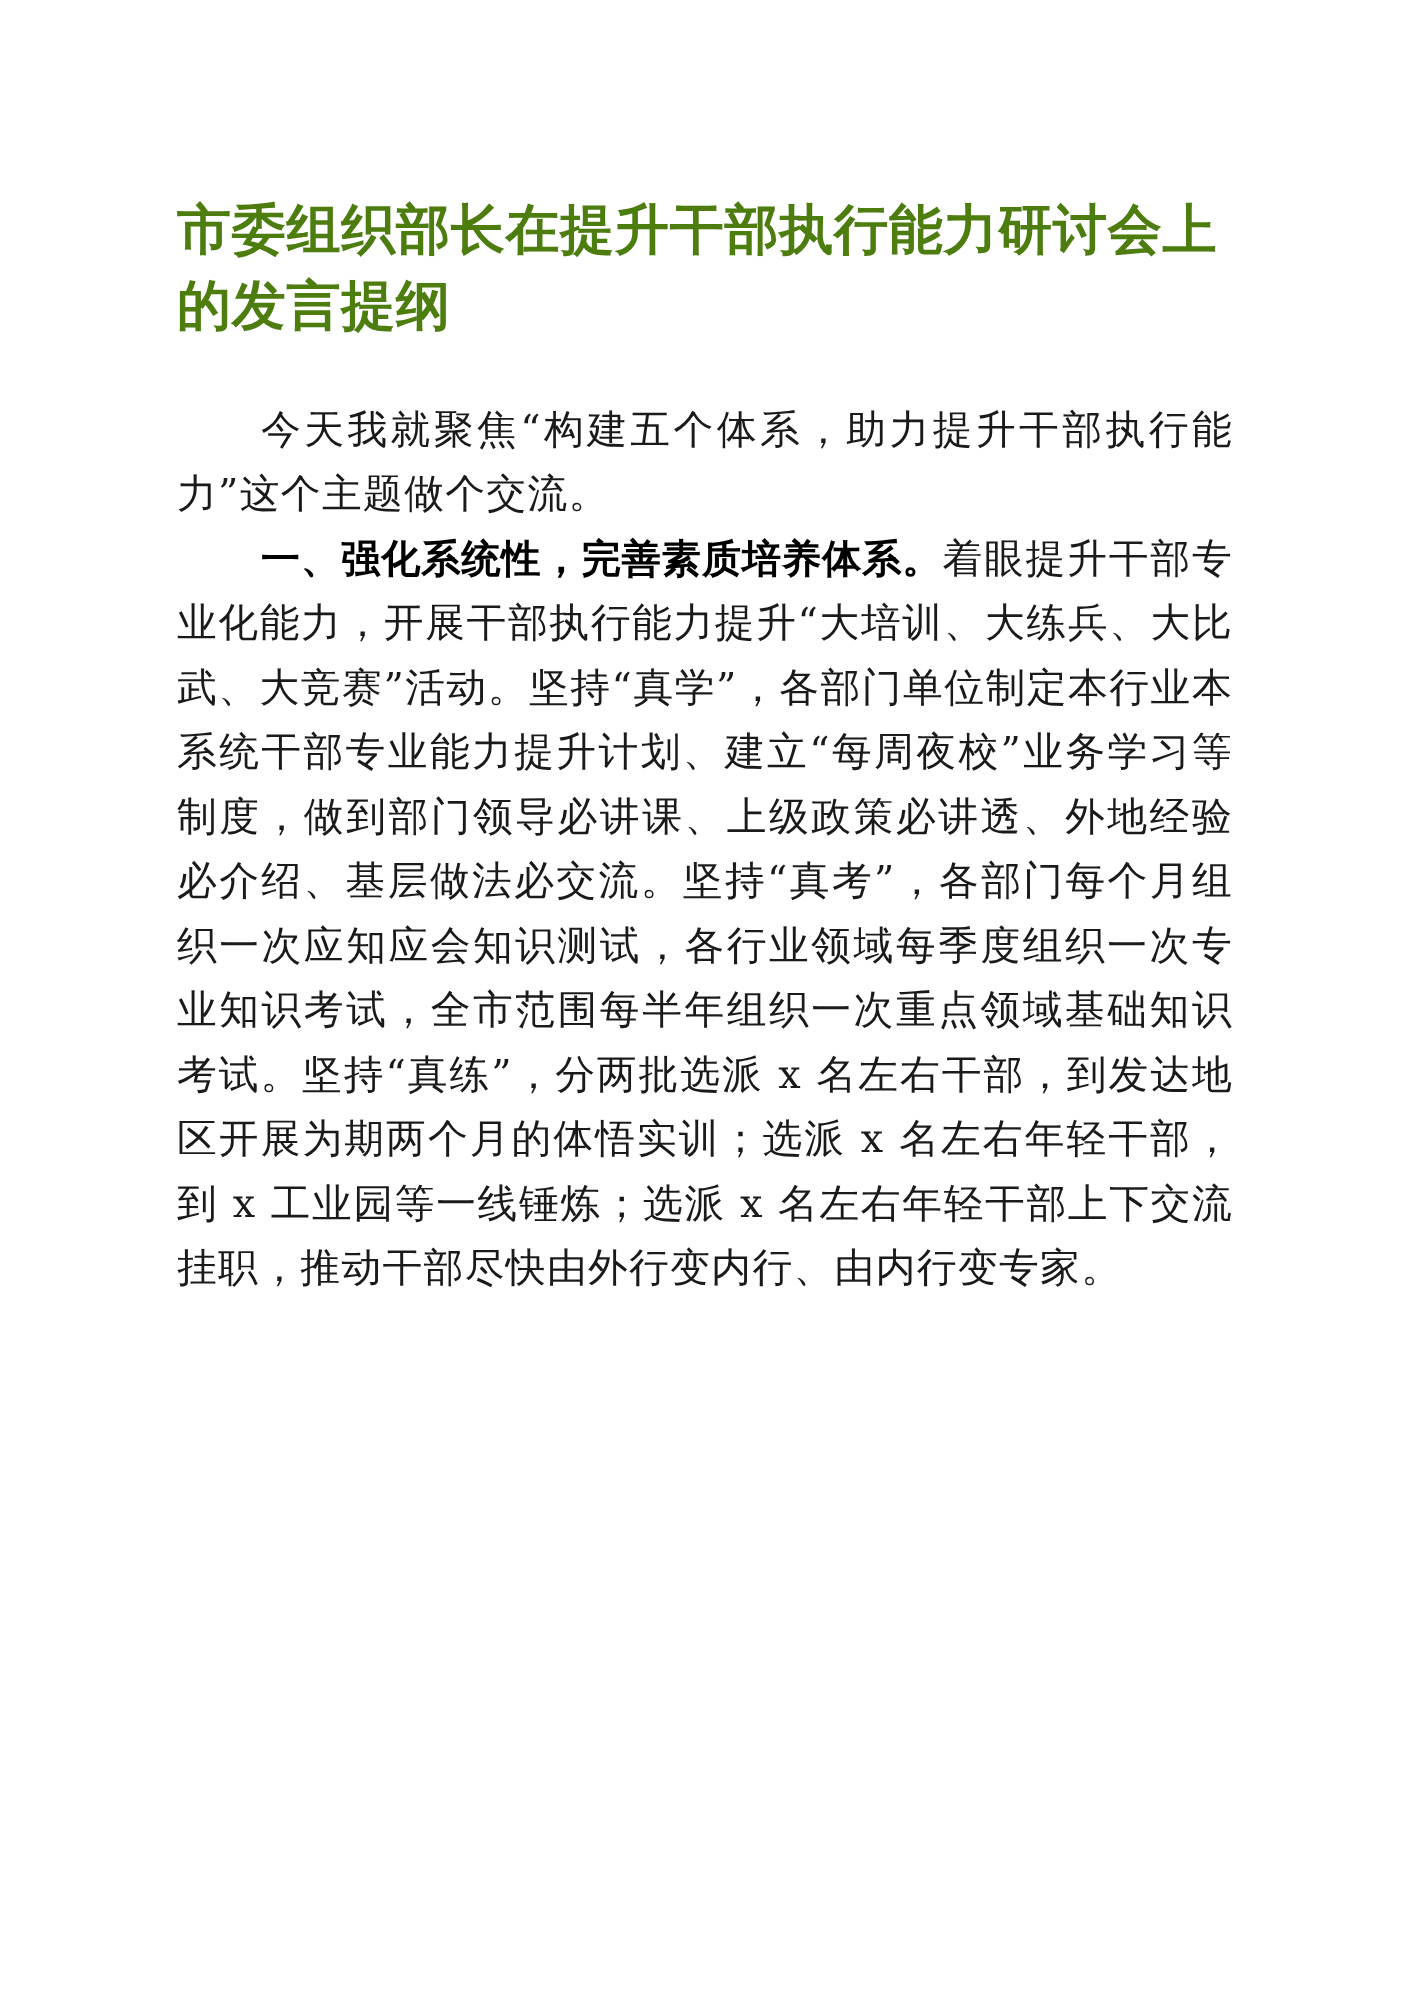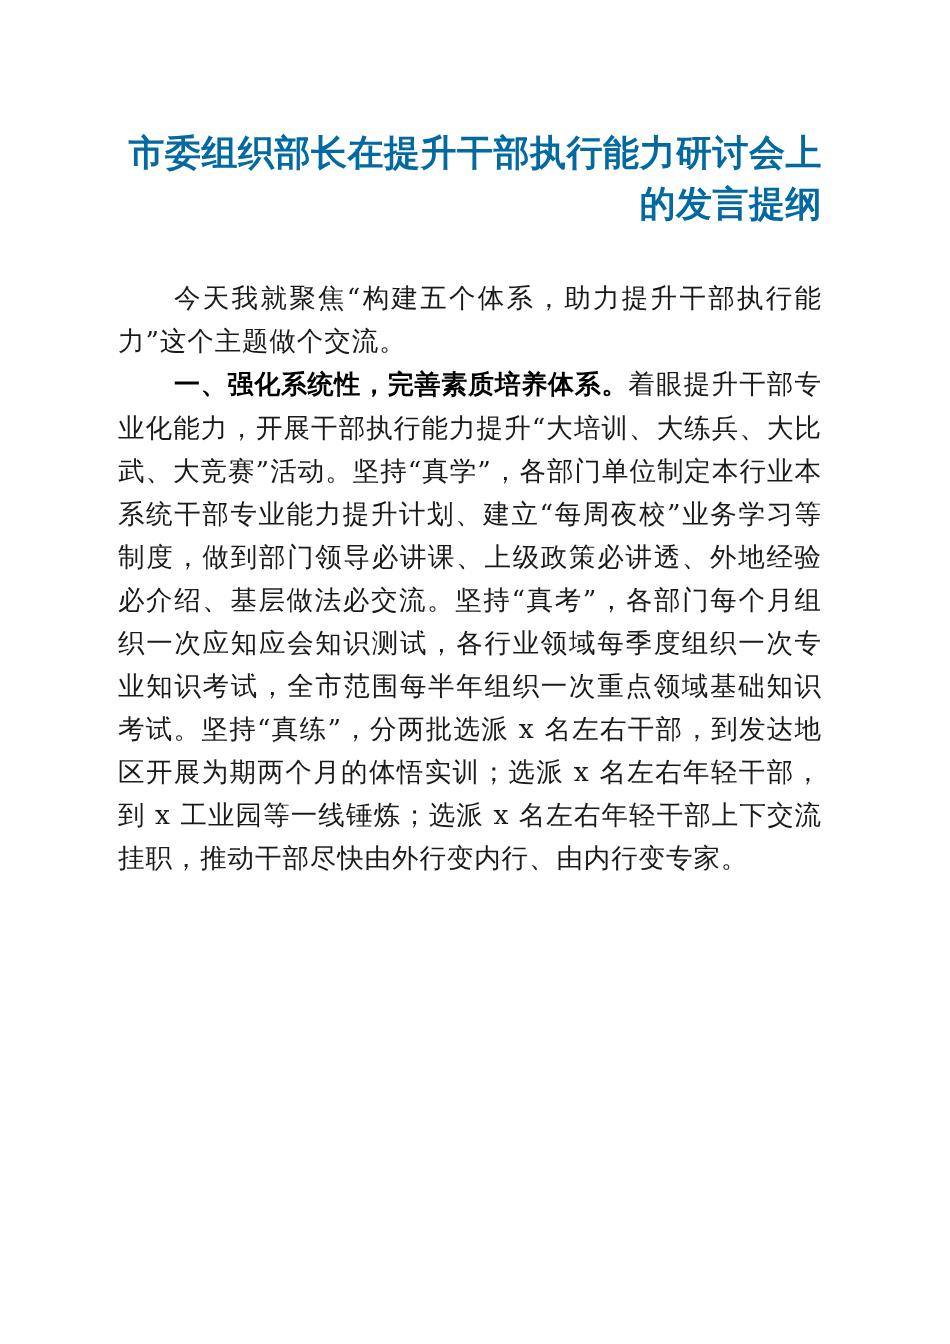--- a/index.html
+++ b/index.html
@@ -28,46 +28,46 @@
     left: 118px;
     top: 0;
     width: 704px;
   }
 
   
   .doc-title {
     margin: 0;
     padding: 0;
     padding-top: 128px;
-    text-align: right;
+    text-align: left;
     font-family: "DejaVu Serif", "Liberation Serif", serif;
     font-weight: 700;
     font-size: 36px;
     line-height: 51px;
     letter-spacing: 0.5px;
-    color: #0369a1;
+    color: #4d7c0f;
     text-rendering: geometricPrecision;
   }
 
   
   .para {
     margin: 0;
     padding: 0;
     font-family: "DejaVu Serif", "Liberation Serif", serif;
     font-size: 26.5px;
     line-height: 43px;
     color: #1a1a1a;
     text-align: justify;
     text-justify: inter-character;
     letter-spacing: 0.9px;
     word-break: break-all;
   }
 
   .para.first {
-    margin-top: 46px;
+    margin-top: 35px;
   }
 
   .indent {
     
     text-indent: 56px;
   }
 
   
   .sec-head {
     font-family: Liberation Sans, sans-serif;

